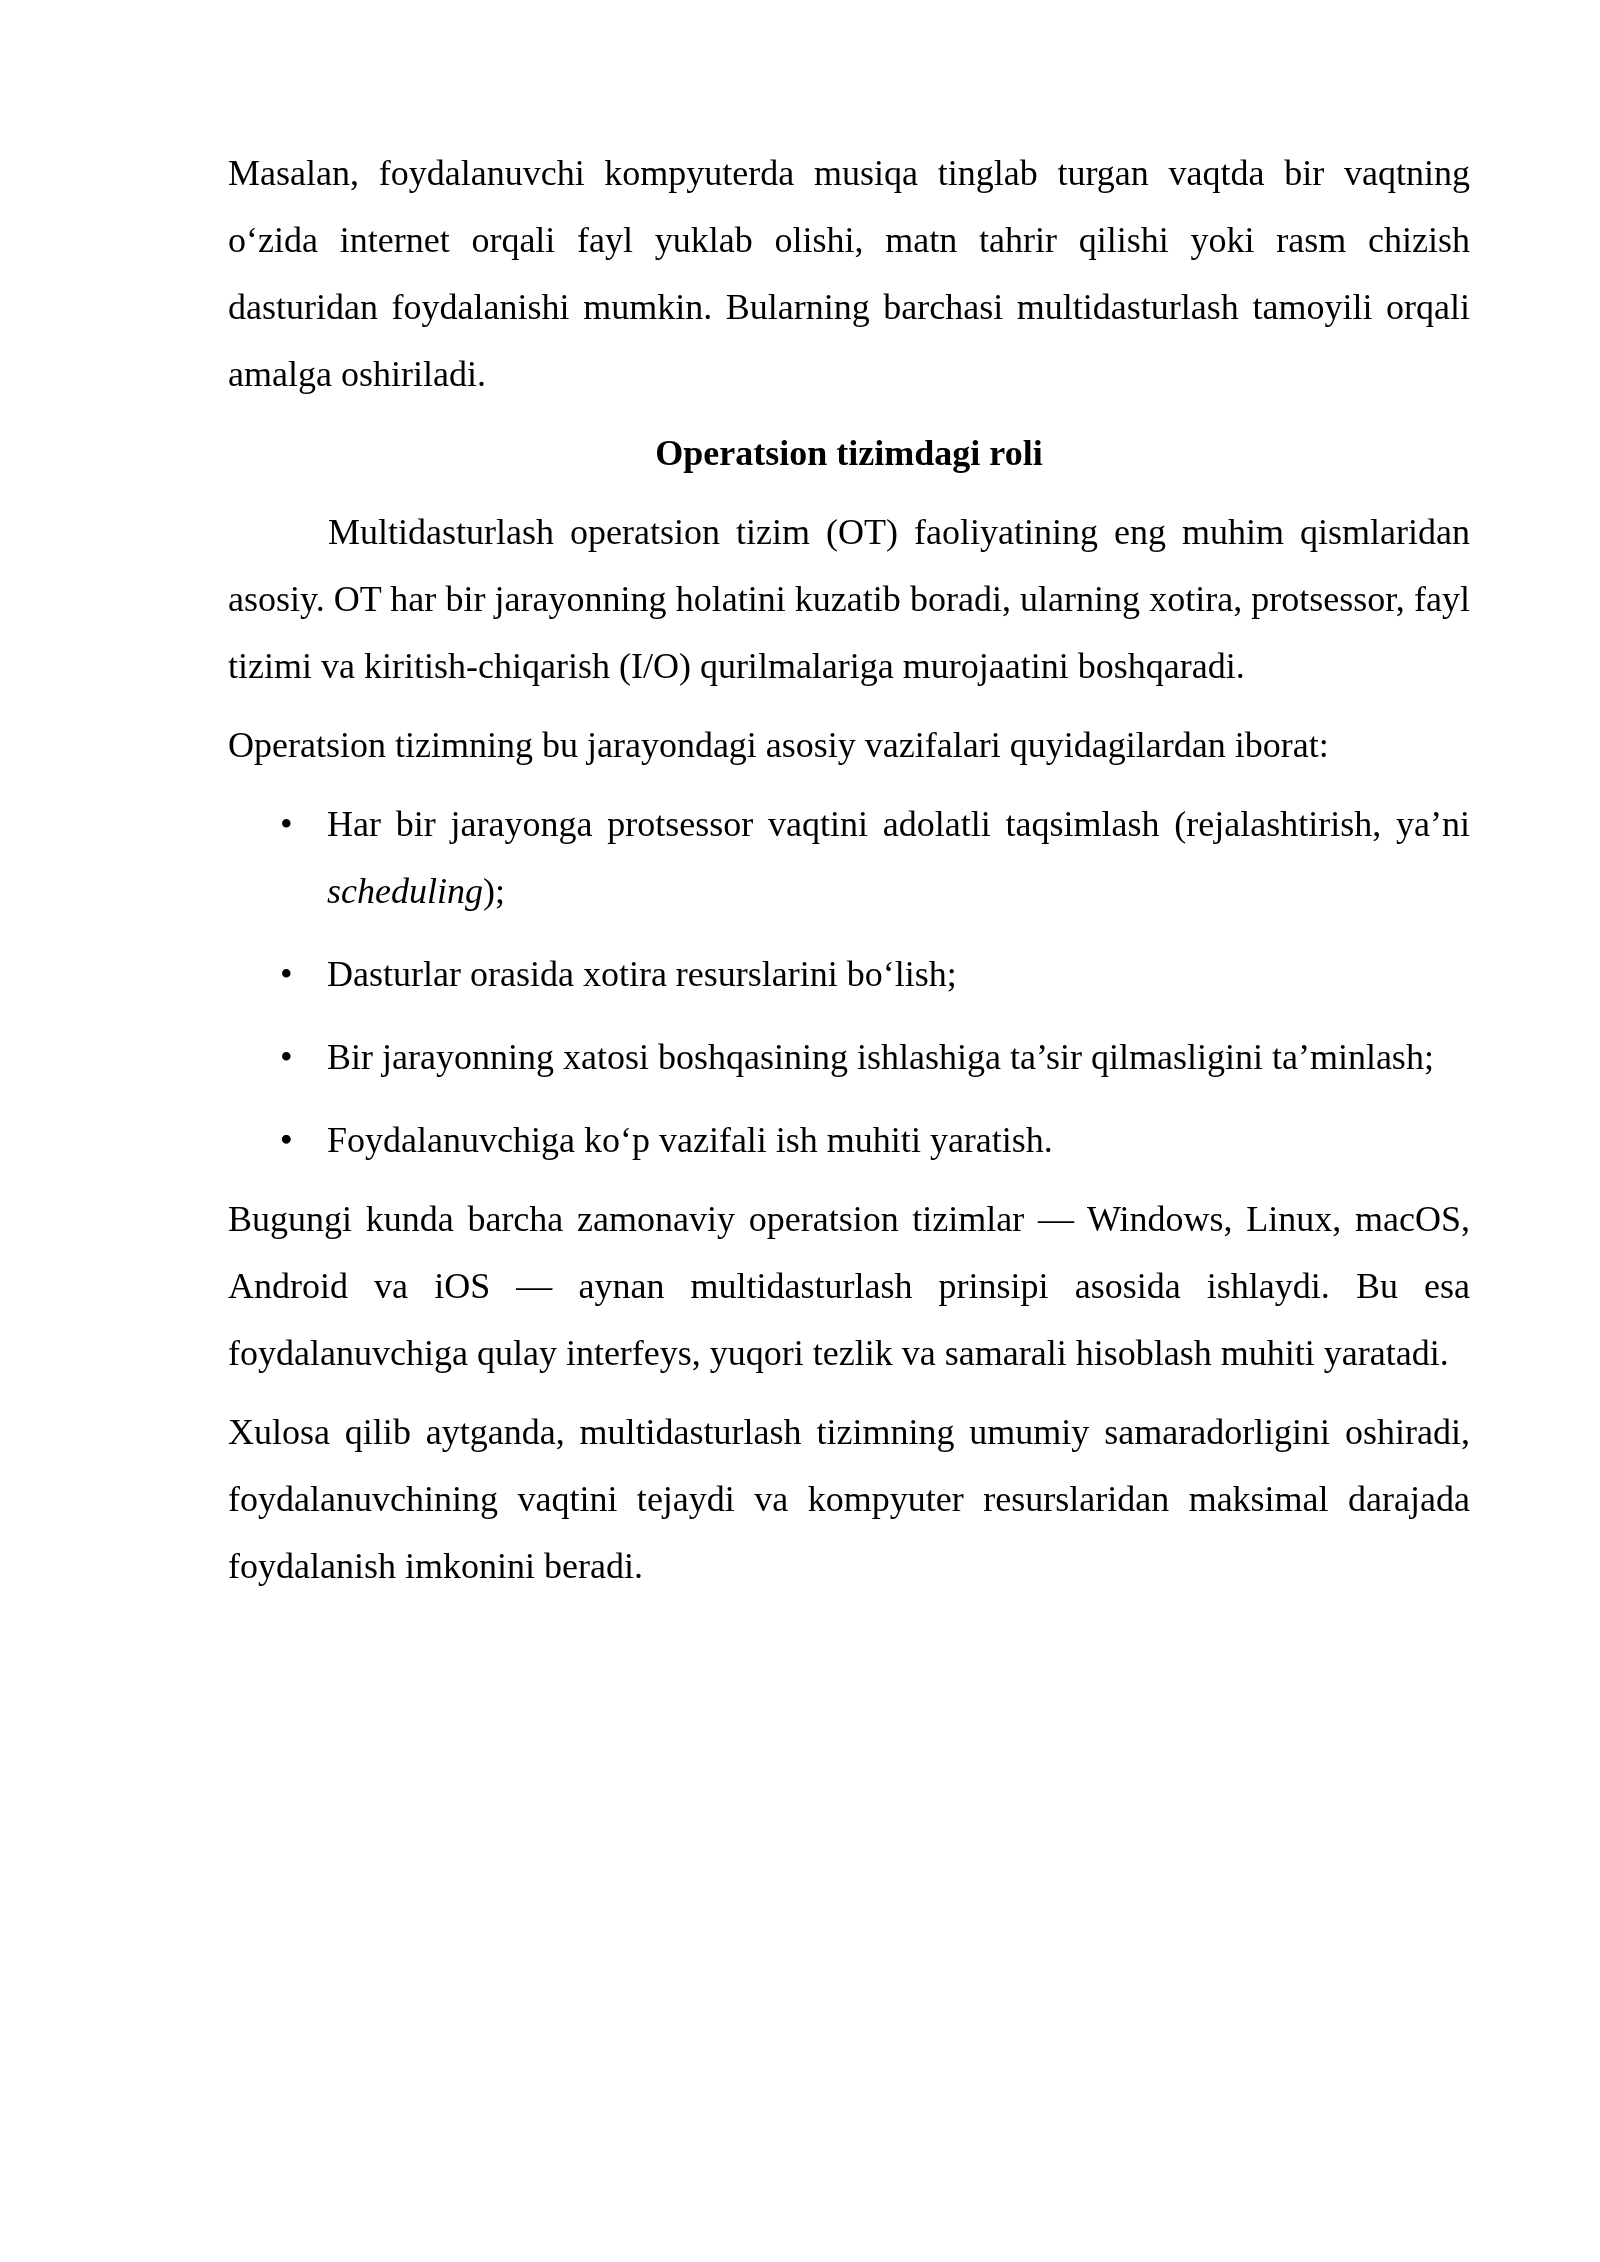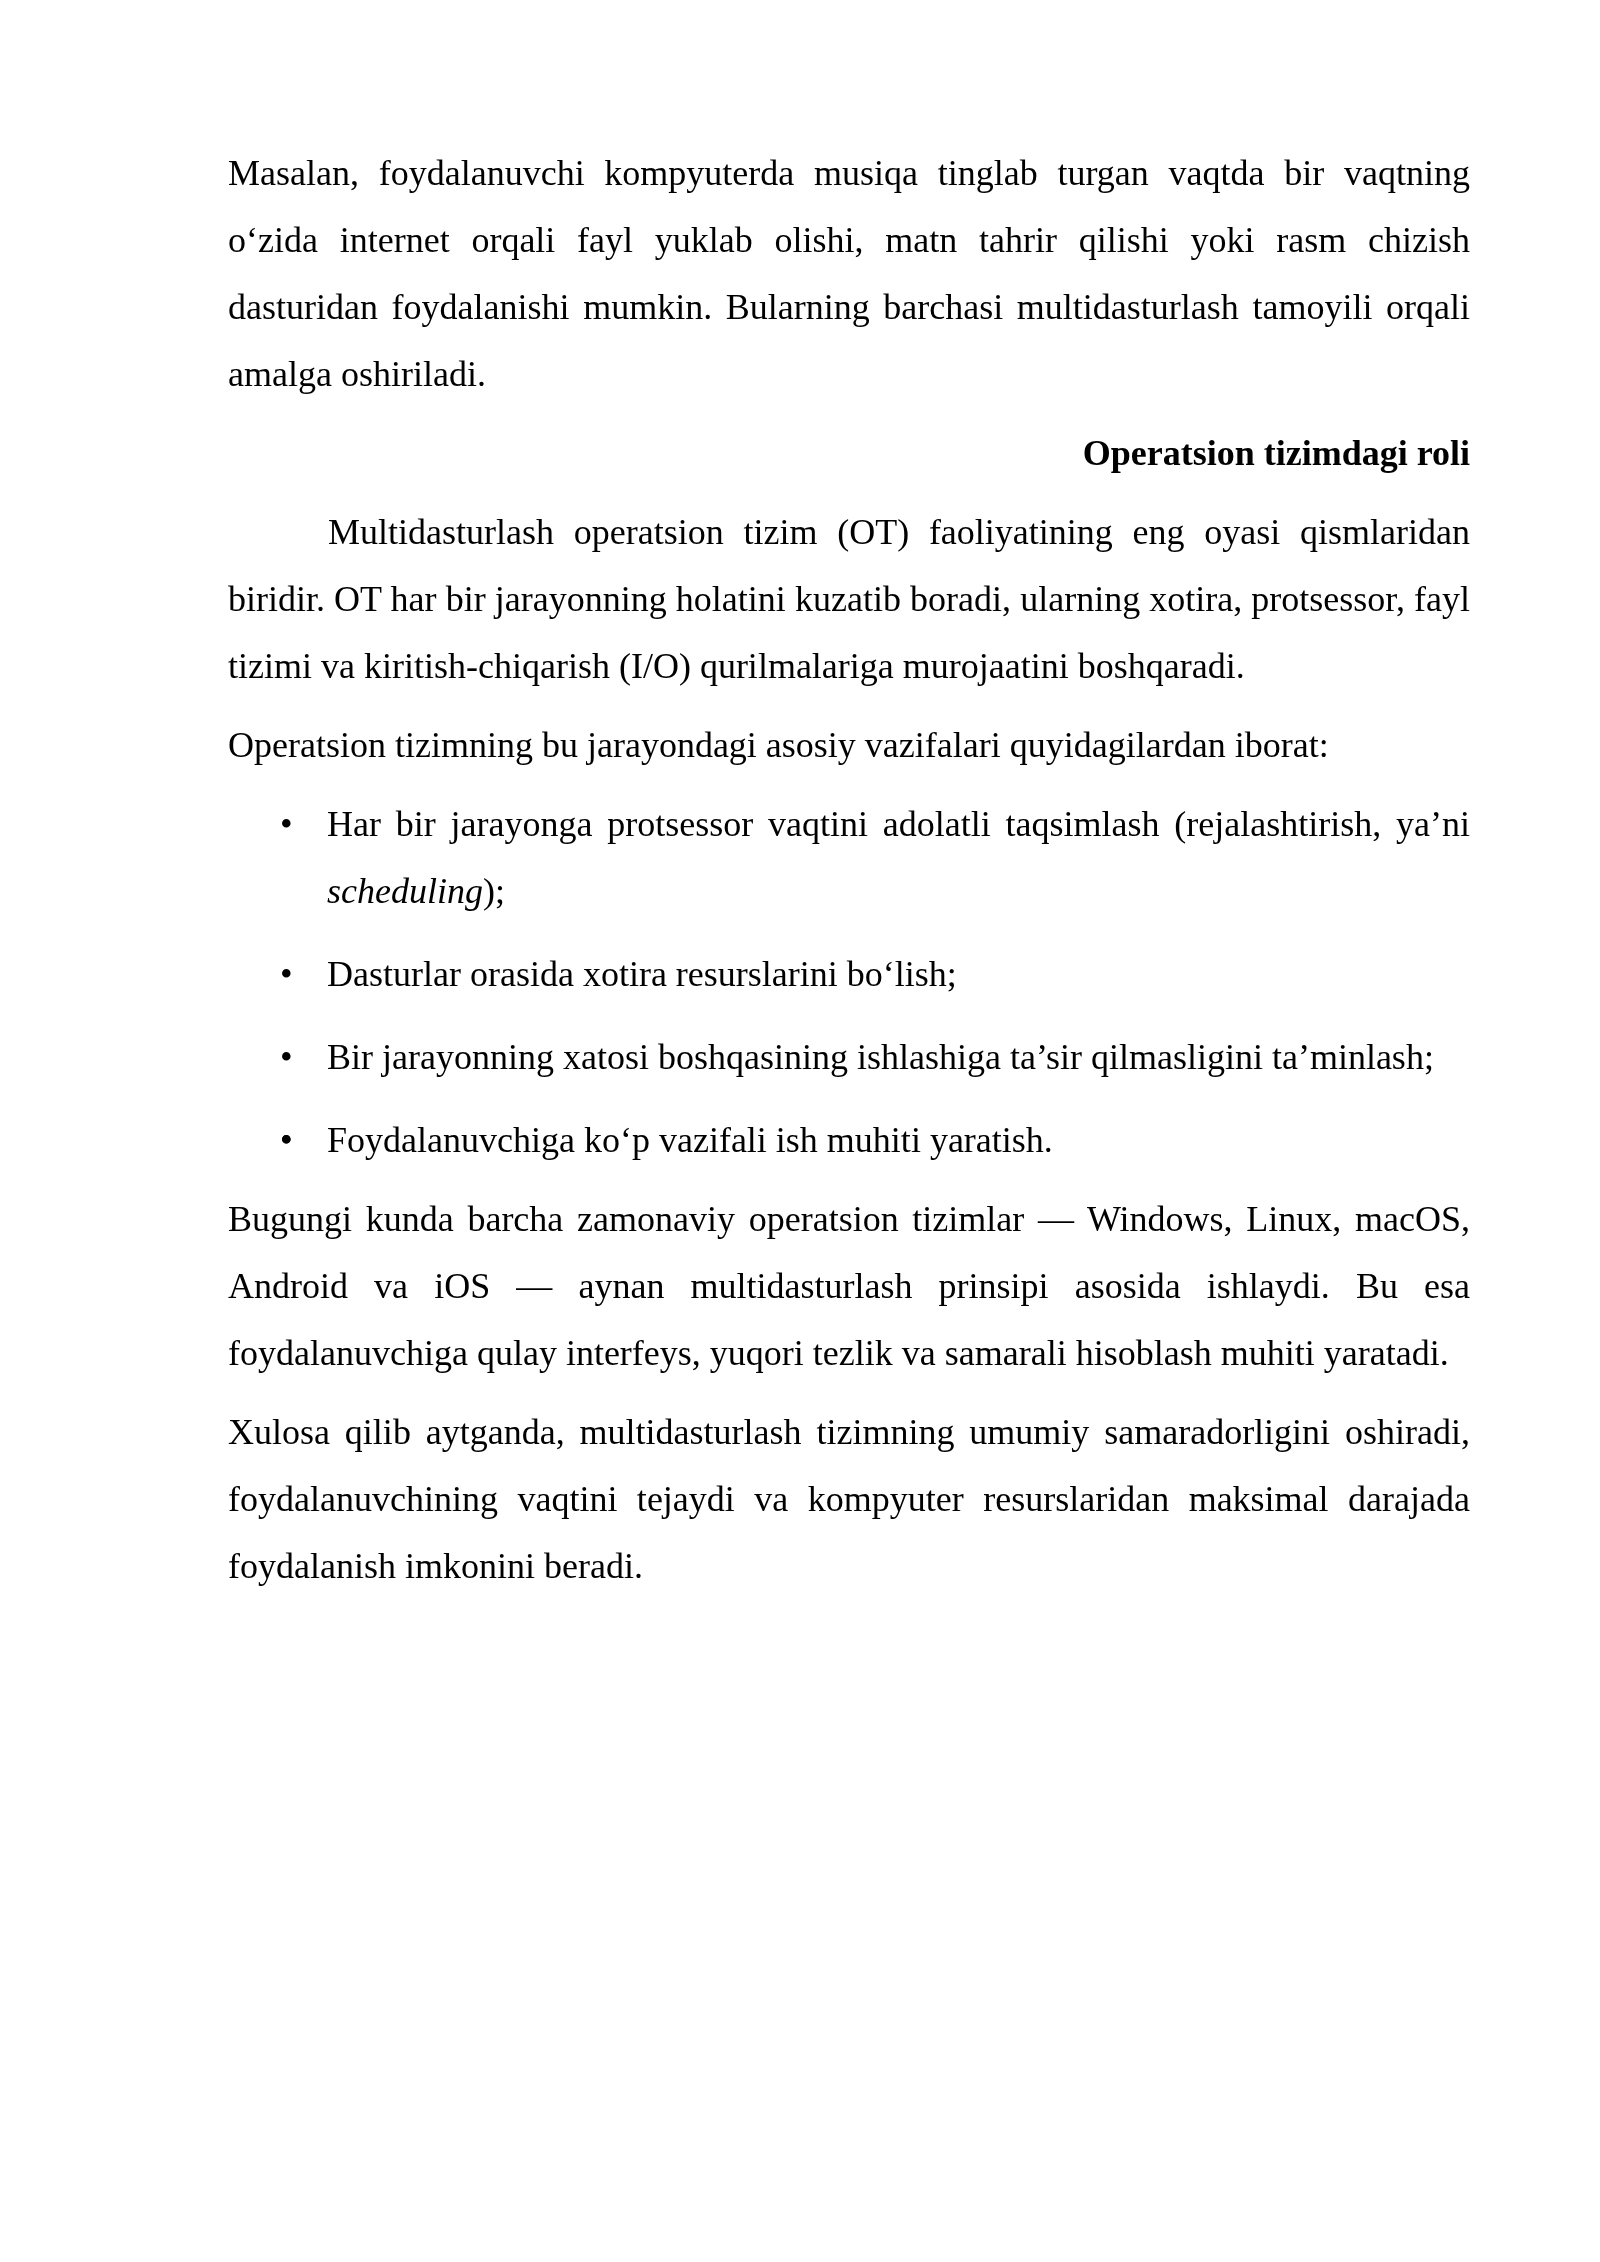--- a/index.html
+++ b/index.html
@@ -23,21 +23,21 @@
     color: #000000;
     font-family: "Liberation Serif", "DejaVu Serif", serif;
     font-size: 36px;
     line-height: 67px;
     text-align: justify;
   }
   p.para { margin: 0 0 12px 0; }
   p.first-indent { text-indent: 100px; }
   .heading {
     font-weight: bold;
-    text-align: right;
+    text-align: center;
     margin: 12px 0 12px 0;
   }
   ul.tasks {
     list-style: none;
     margin: 4px 0 12px 0;
     padding: 0;
   }
   ul.tasks li {
     position: relative;
     padding-left: 99px;
@@ -56,21 +56,21 @@
 </head>
 <body>
 
 <div class="page">
   <div class="content">
 
     <p class="para">Masalan, foydalanuvchi kompyuterda musiqa tinglab turgan vaqtda bir vaqtning o‘zida internet orqali fayl yuklab olishi, matn tahrir qilishi yoki rasm chizish dasturidan foydalanishi mumkin. Bularning barchasi multidasturlash tamoyili orqali amalga oshiriladi.</p>
 
     <div class="heading">Operatsion tizimdagi roli</div>
 
-    <p class="para first-indent">Multidasturlash operatsion tizim (OT) faoliyatining eng oyasi qismlaridan biridir. OT har bir jarayonning holatini kuzatib boradi, ularning xotira, protsessor, fayl tizimi va kiritish-chiqarish (I/O) qurilmalariga murojaatini boshqaradi.</p>
+    <p class="para first-indent">Multidasturlash operatsion tizim (OT) faoliyatining eng muhim qismlaridan asosiy. OT har bir jarayonning holatini kuzatib boradi, ularning xotira, protsessor, fayl tizimi va kiritish-chiqarish (I/O) qurilmalariga murojaatini boshqaradi.</p>
 
     <p class="para">Operatsion tizimning bu jarayondagi asosiy vazifalari quyidagilardan iborat:</p>
 
     <ul class="tasks">
       <li>
         <span class="bullet-marker">•</span>
         <span>Har bir jarayonga protsessor vaqtini adolatli taqsimlash (rejalashtirish, ya’ni </span><em>scheduling</em><span>);</span>
       </li>
       <li>
         <span class="bullet-marker">•</span>

